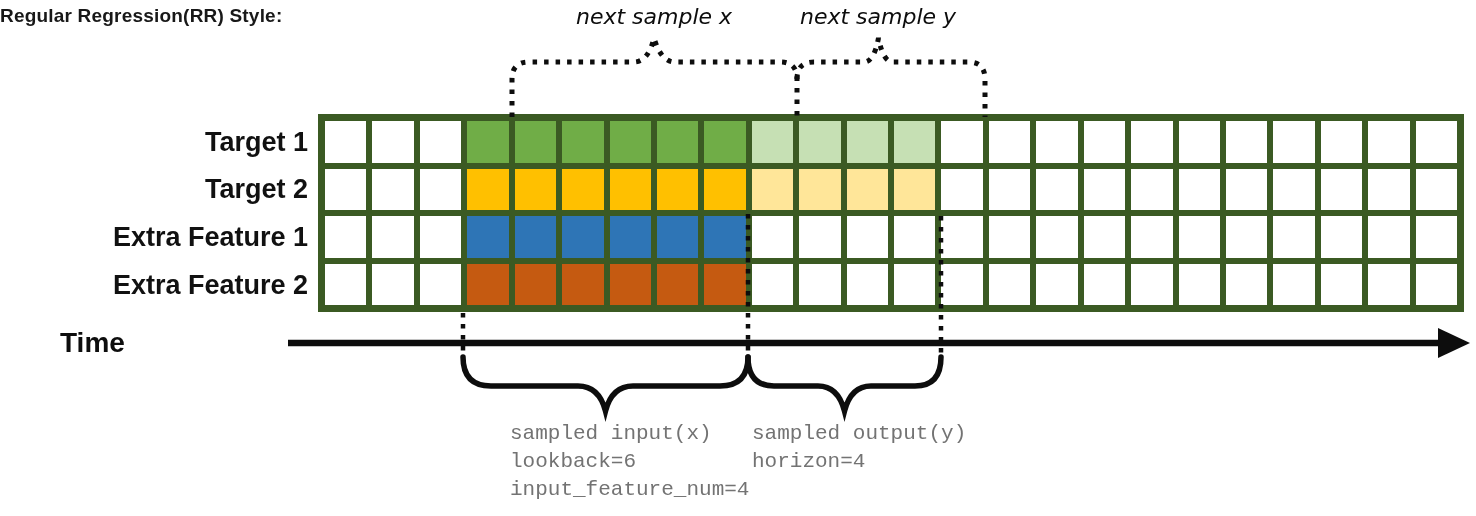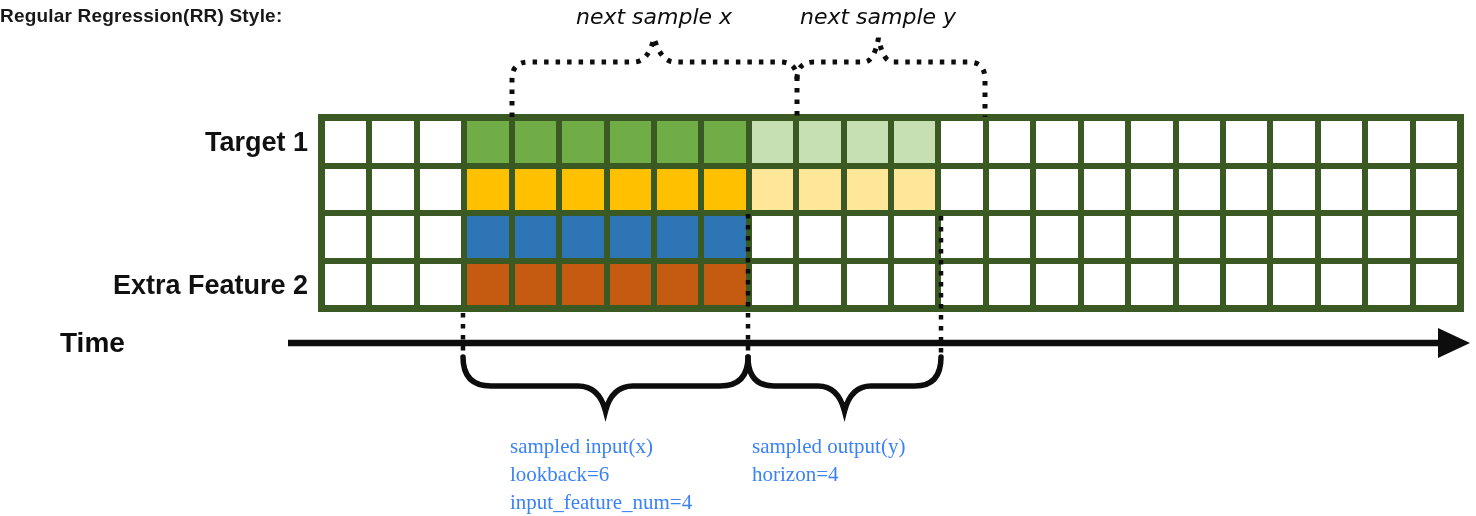--- a/index.html
+++ b/index.html
@@ -29,37 +29,39 @@
     position:absolute;left:0px;width:308px;height:42px;text-align:right;
     font-size:27px;font-weight:700;color:#111111;line-height:42px;white-space:nowrap;
   }
   .overlay{position:absolute;left:0;top:0;pointer-events:none;}
   .time-label{
     position:absolute;left:60px;top:327px;width:220px;text-align:left;
     font-size:28px;font-weight:700;color:#0d0d0d;
   }
   .anno{
     position:absolute;top:420px;
-    font-family:Liberation Serif, serif;font-size:21px;font-weight:400;
-    color:#3b82f6;line-height:28px;white-space:nowrap;margin-top:12px;
+    font-family:Liberation Mono, monospace;font-size:21px;font-weight:400;
+    color:#737373;line-height:28px;white-space:nowrap;
   }
   .anno.input{left:510px;}
   .anno.output{left:752px;}
 </style>
 </head>
 <body>
 
 <div id="canvas">
 
   <div class="title">Regular Regression(RR) Style:</div>
 
   <div class="next-label x">next sample x</div>
   <div class="next-label y">next sample y</div>
 
   <div class="row-label" style="top:121px;">Target 1</div>
+  <div class="row-label" style="top:168px;">Target 2</div>
+  <div class="row-label" style="top:216px;">Extra Feature 1</div>
   <div class="row-label" style="top:264px;">Extra Feature 2</div>
 
   <div class="sample-grid" style="background: rgb(59, 90, 35);">
       <div class="cell"></div>
       <div class="cell"></div>
       <div class="cell"></div>
       <div class="cell" style="background: rgb(112, 173, 71);"></div>
       <div class="cell" style="background: rgb(112, 173, 71);"></div>
       <div class="cell" style="background: rgb(112, 173, 71);"></div>
       <div class="cell" style="background: rgb(112, 173, 71);"></div>

